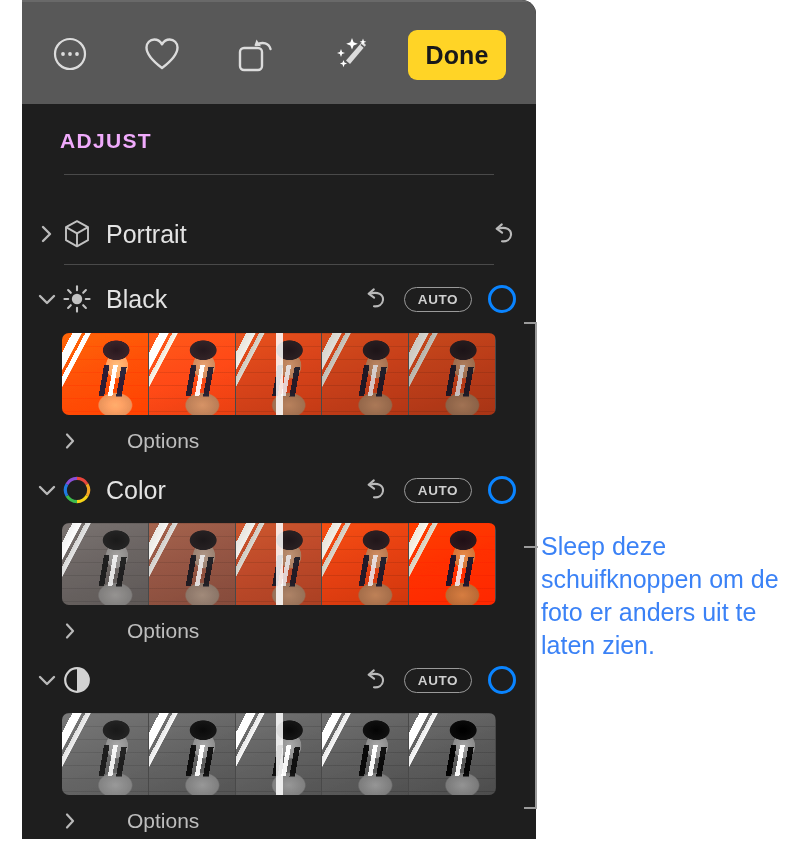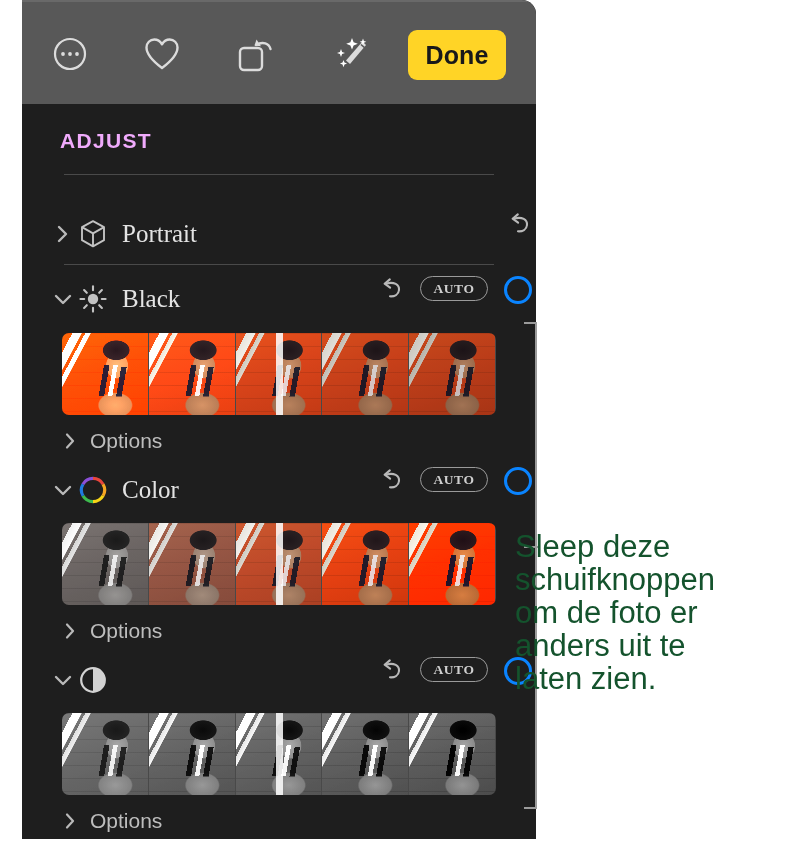--- a/index.html
+++ b/index.html
@@ -59,39 +59,39 @@
   }
   .hrule{
     position:absolute;left:42px;width:430px;height:1px;
     background:#4a4a4a;
   }
   #rule-top{top:70px;}
   #rule-portrait{top:160px;}
 
   
   .adj-row{
-    position:absolute;left:16px;width:514px;height:46px;
-    display:flex;align-items:center;font-family:Liberation Serif, serif;
+    position:absolute;left:0;width:514px;height:46px;
+    display:flex;align-items:center;
   }
   .chev{
     width:26px;margin-left:12px;flex:0 0 auto;
     display:flex;align-items:center;justify-content:center;
     cursor:pointer;
   }
   .row-icon{
     width:30px;flex:0 0 auto;margin-left:2px;
     display:flex;align-items:center;justify-content:center;
   }
   .row-label{
     margin-left:14px;color:#e3e3e3;font-size:25px;
     white-space:nowrap;
   }
   .row-right{
     position:absolute;right:20px;top:0;height:46px;
-    display:flex;align-items:flex-start;gap:16px;
+    display:flex;align-items:center;gap:16px;
   }
   .reset-btn{cursor:pointer;display:flex;align-items:center;}
   .auto-pill{
     width:68px;height:25px;border:1.6px solid #9a9a9a;border-radius:13px;
     display:flex;align-items:center;justify-content:center;
     color:#cfcfcf;font-size:13.5px;font-weight:bold;letter-spacing:.6px;
     cursor:pointer;box-sizing:border-box;
   }
   .blue-ring{
     width:28px;height:28px;border-radius:50%;
@@ -152,40 +152,40 @@
 
   .playhead{
     position:absolute;top:0;bottom:0;left:50%;width:7px;
     margin-left:-3.5px;background:rgba(255,255,255,.85);
     cursor:ew-resize;
   }
 
   
   .options-row{
     position:absolute;left:0;width:514px;height:34px;
-    display:flex;align-items:center;cursor:pointer;
+    display:flex;align-items:center;cursor:pointer;gap:37px;
   }
   .options-row .chev{margin-left:38px;width:20px;}
   .options-label{
     margin-left:10px;color:#bdbdbd;font-size:21px;
   }
 
   
   #callout-bracket{
     position:absolute;left:524px;top:322px;width:13px;height:487px;
     border:2px solid #9b9b9b;border-left:none;
     box-sizing:border-box;
   }
   #callout-leader{
     position:absolute;left:524px;top:546px;width:14px;height:2px;
     background:#9b9b9b;
   }
   #callout-text{
-    position:absolute;left:515px;top:530px;width:240px;
-    color:#14532d;font-size:31px;line-height:33px;
+    position:absolute;left:541px;top:530px;width:240px;
+    color:#3b82f6;font-size:25px;line-height:33px;
   }
 </style>
 </head>
 <body>
 
 <div id="editor-window">
 
   <div id="toolbar">
 
     <div class="tb-btn" id="tb-more">

